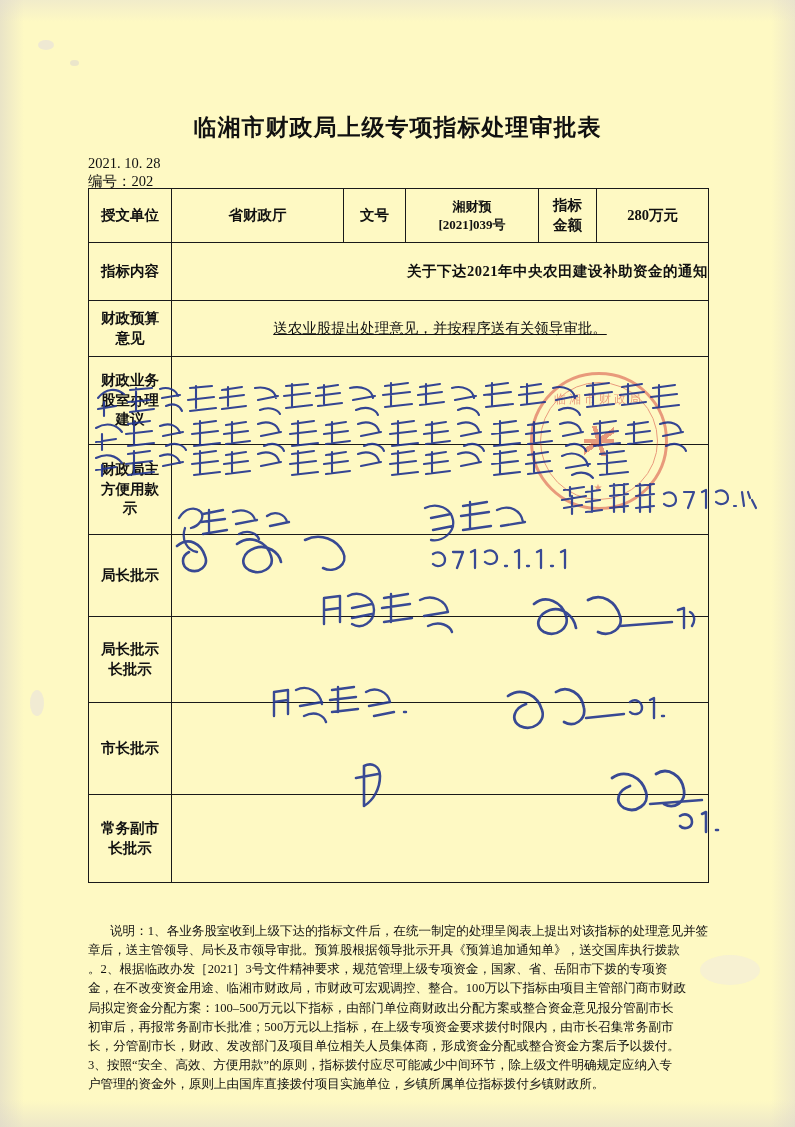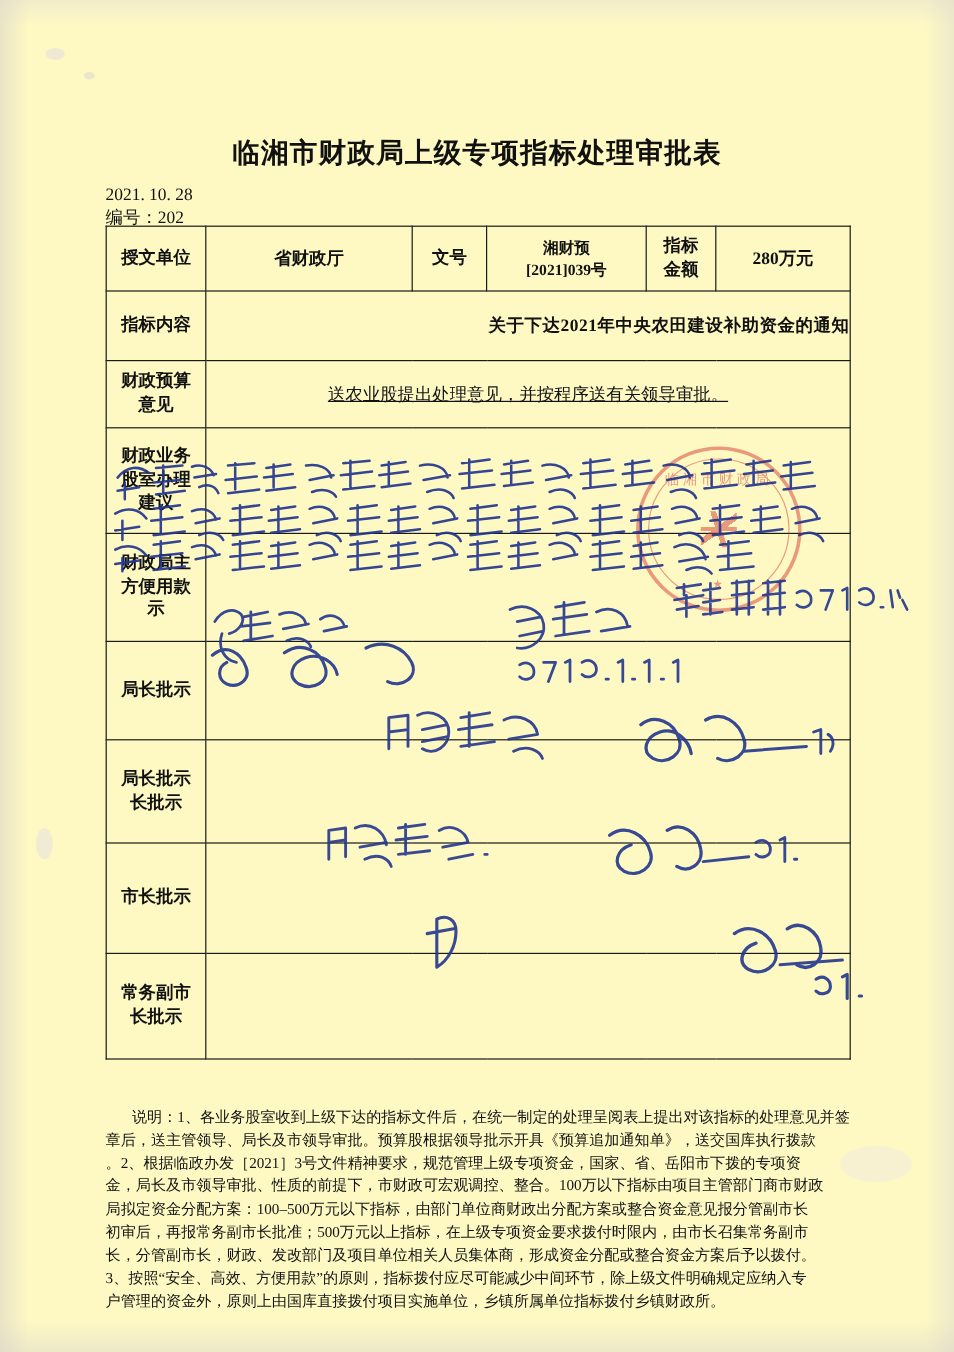--- a/index.html
+++ b/index.html
@@ -342,21 +342,21 @@
       <path d="M306,16 C318,8 332,18 334,32 C336,44 324,52 314,46" stroke-width="2.8"></path>
       <path d="M300,46 L352,42" stroke-width="2.5"></path>
       <path d="M330,58 C336,54 342,58 342,64 C342,70 334,72 330,68 M352,56 L356,54 L356,74 M366,72 L368,72"></path>
     </g>
   </svg>
 
   <div class="notes">
     <p class="indent">说明：1、各业务股室收到上级下达的指标文件后，在统一制定的处理呈阅表上提出对该指标的处理意见并签</p>
     <p>章后，送主管领导、局长及市领导审批。预算股根据领导批示开具《预算追加通知单》，送交国库执行拨款</p>
     <p>。2、根据临政办发［2021］3号文件精神要求，规范管理上级专项资金，国家、省、岳阳市下拨的专项资</p>
-    <p>金，局长及市领导审批、性质的前提下，市财政可宏观调控、整合。100万以下指标由项目主管部门商市财政</p>
+    <p>金，在不改变资金用途、临湘市财政局，市财政可宏观调控、整合。100万以下指标由项目主管部门商市财政</p>
     <p>局拟定资金分配方案：100–500万元以下指标，由部门单位商财政出分配方案或整合资金意见报分管副市长</p>
     <p>初审后，再报常务副市长批准；500万元以上指标，在上级专项资金要求拨付时限内，由市长召集常务副市</p>
     <p>长，分管副市长，财政、发改部门及项目单位相关人员集体商，形成资金分配或整合资金方案后予以拨付。</p>
     <p>3、按照“安全、高效、方便用款”的原则，指标拨付应尽可能减少中间环节，除上级文件明确规定应纳入专</p>
     <p>户管理的资金外，原则上由国库直接拨付项目实施单位，乡镇所属单位指标拨付乡镇财政所。</p>
   </div>
 
 </div>
 
 </body></html>

